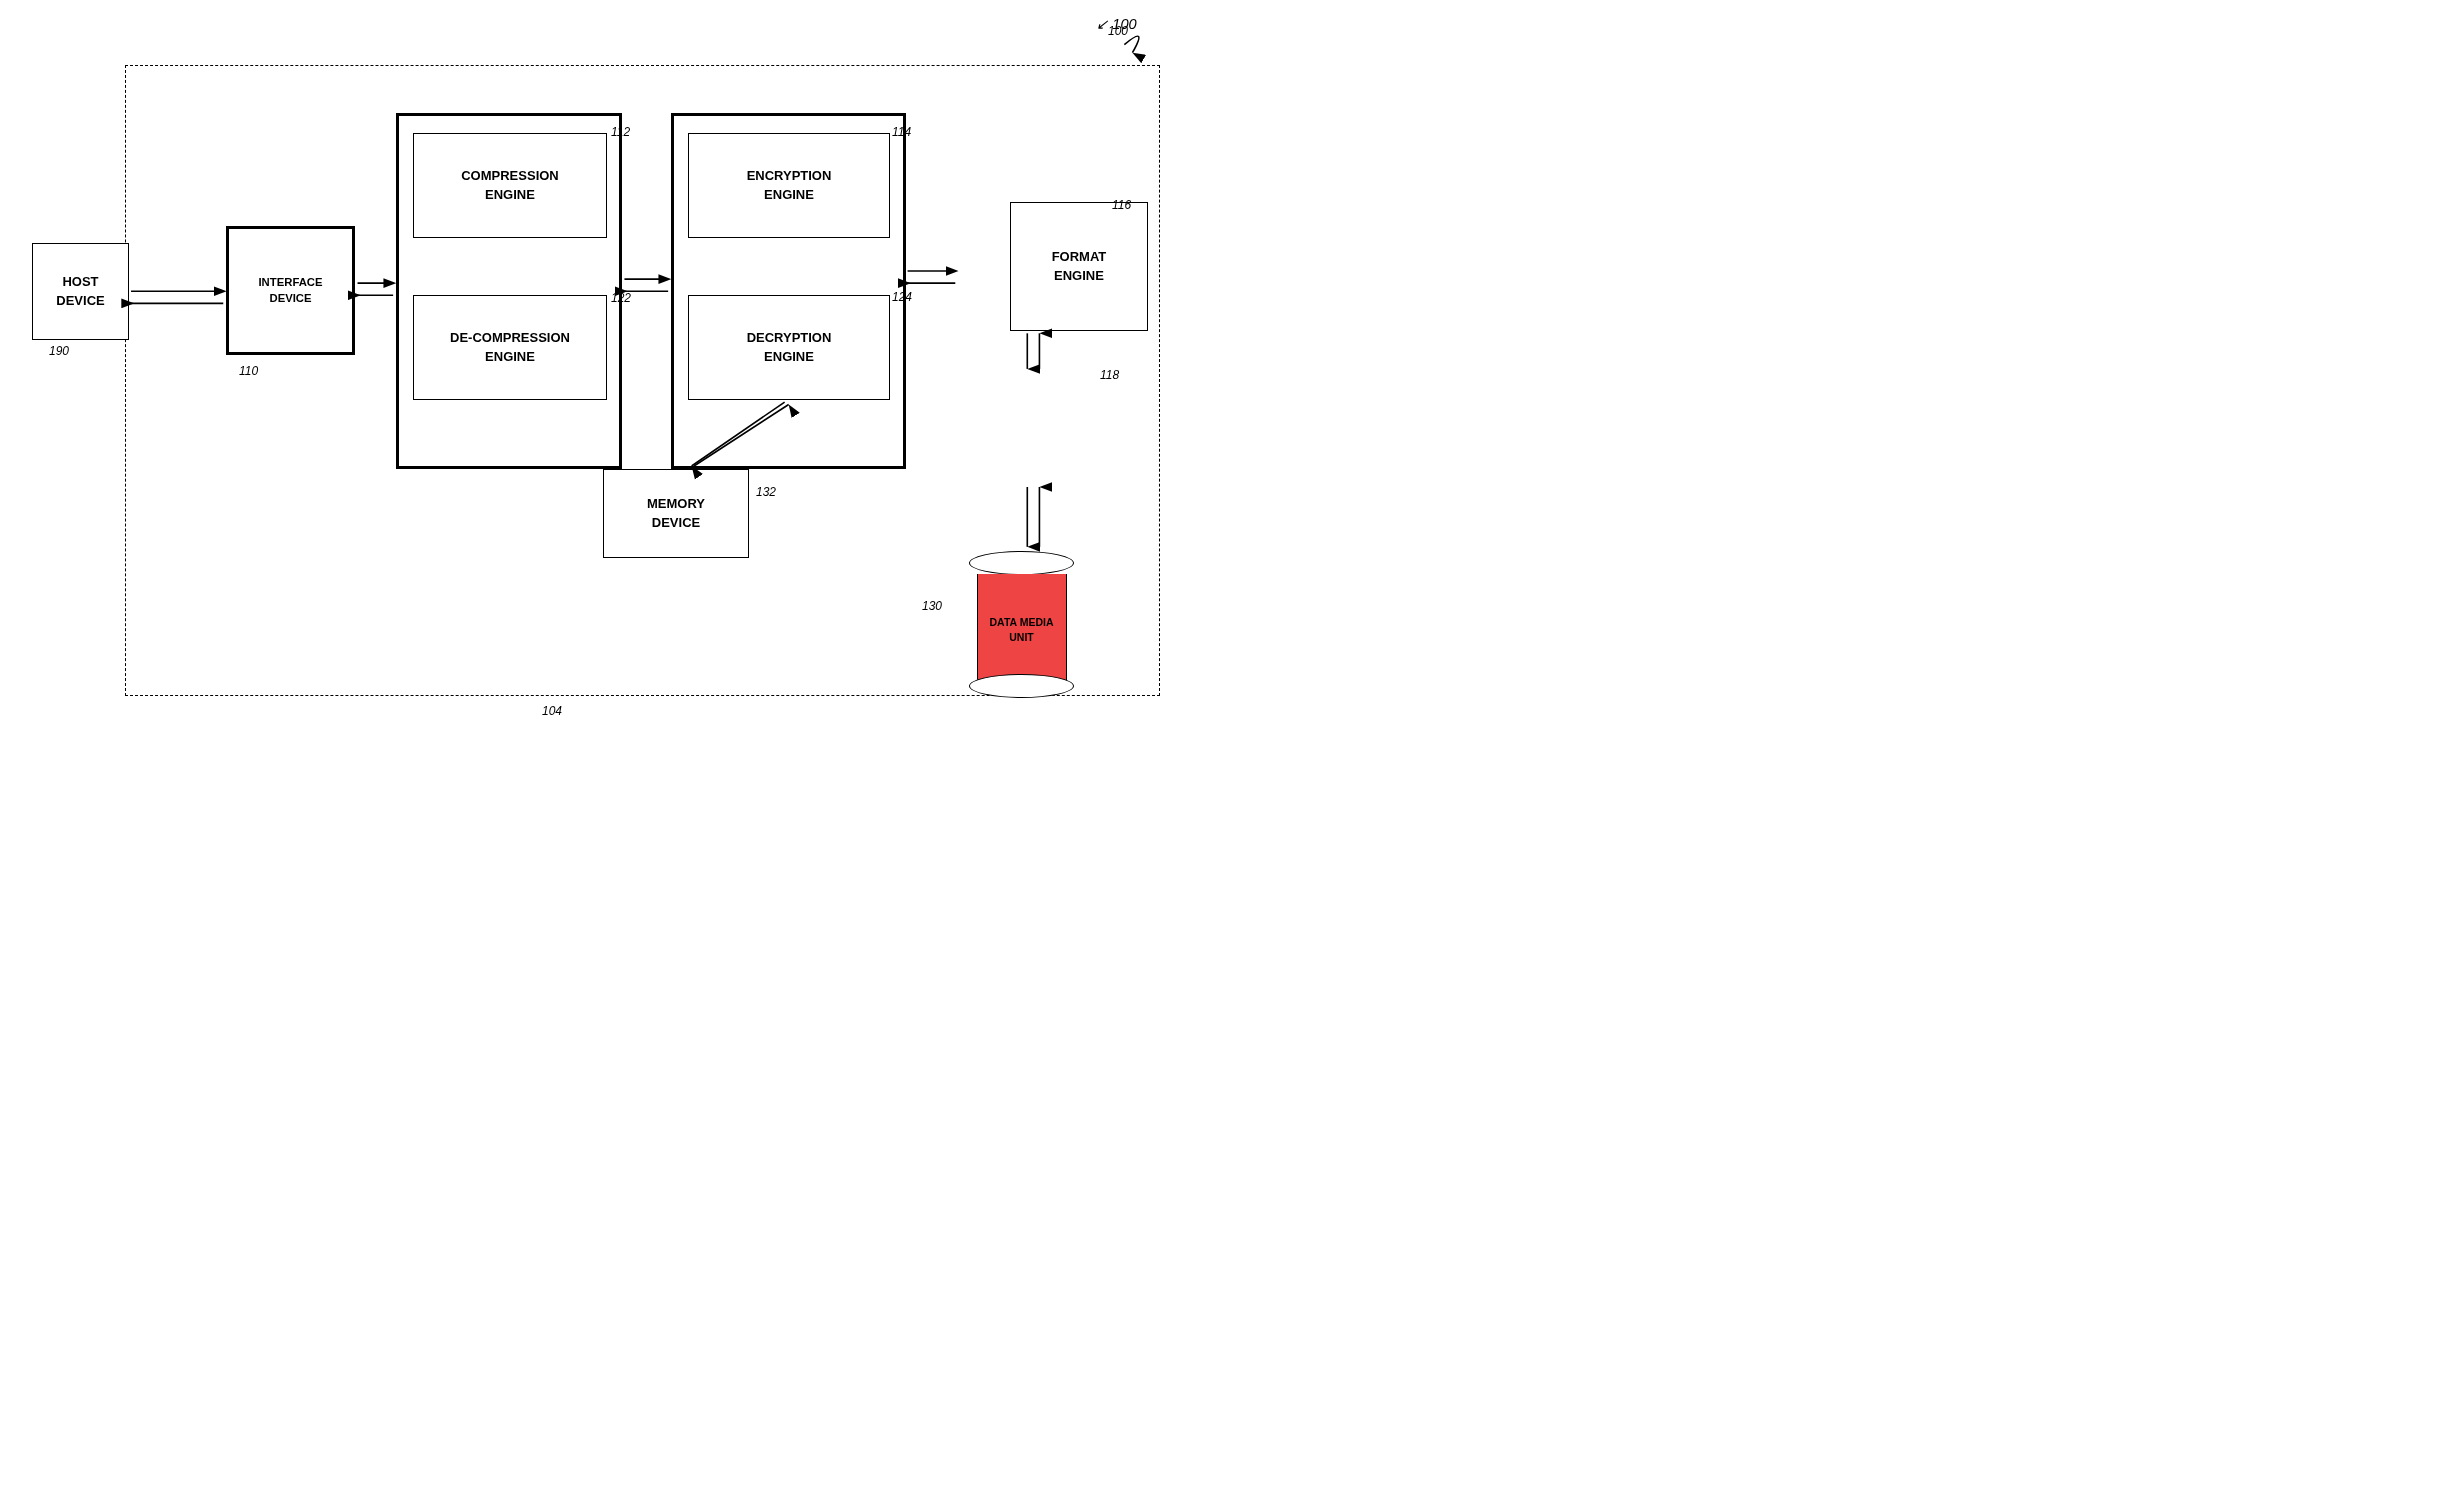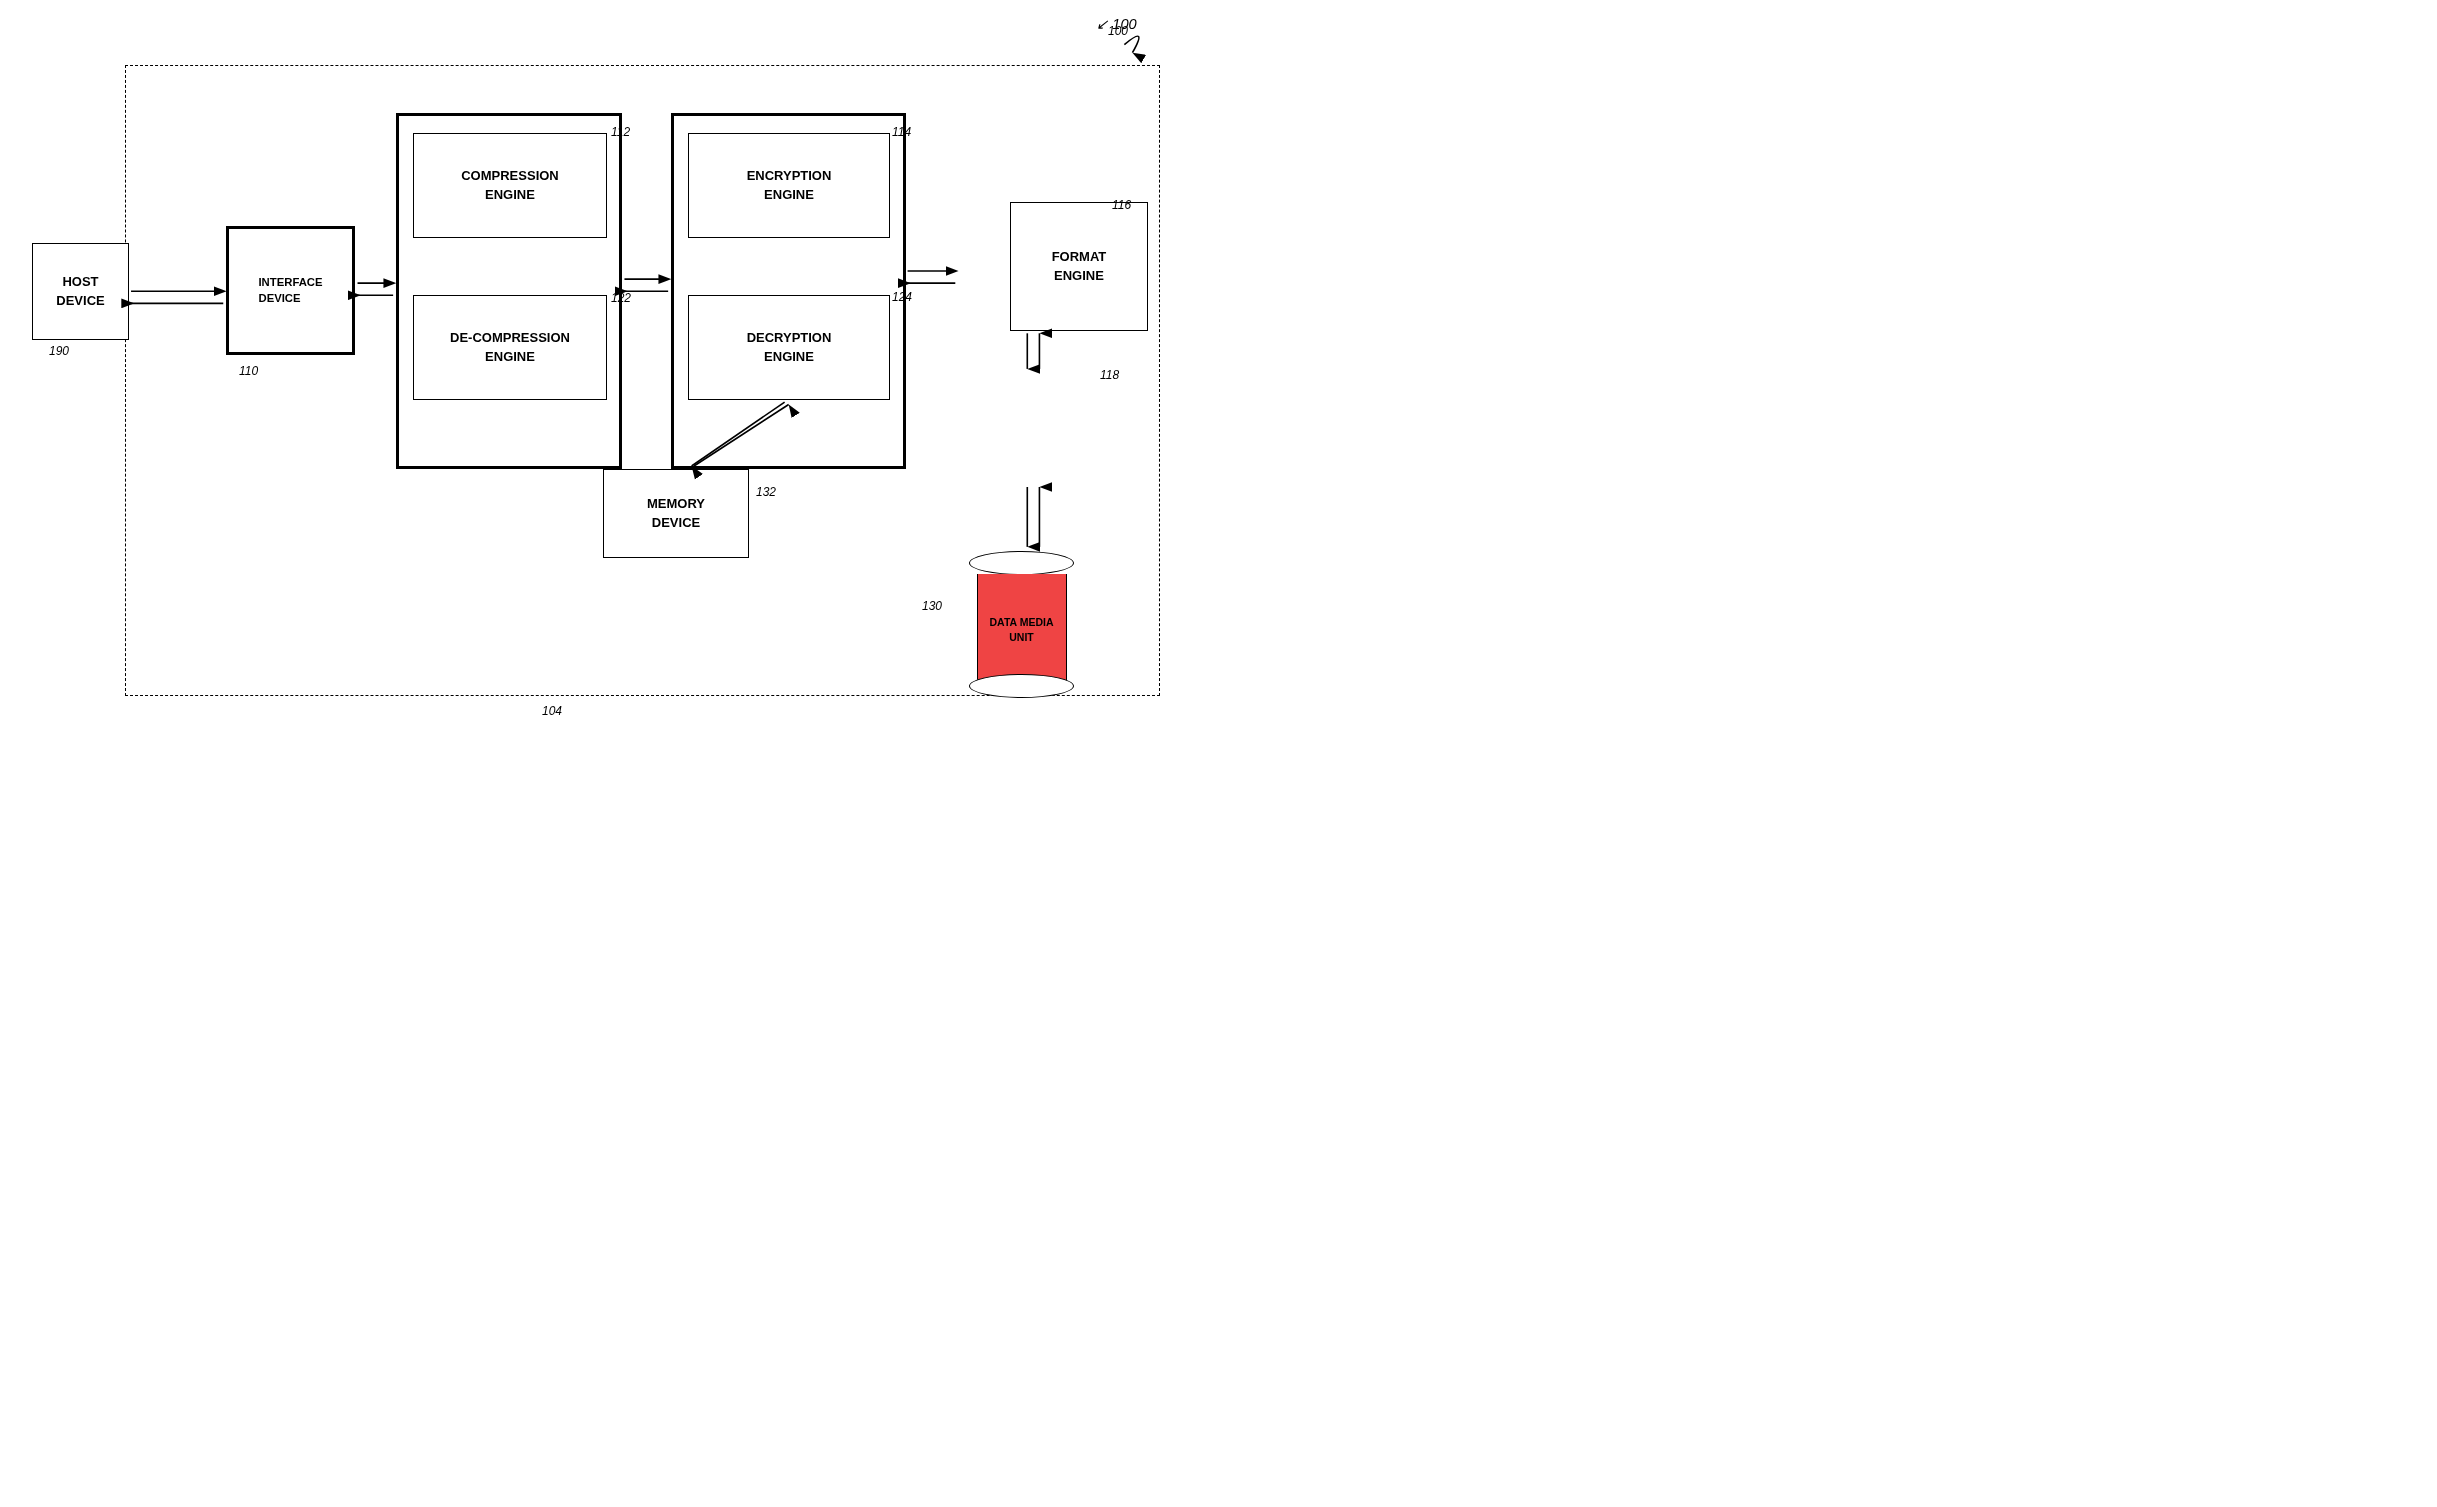--- a/index.html
+++ b/index.html
@@ -51,20 +51,21 @@
     }
 
     
     .block-thick {
       position: absolute;
       background: #fff;
       border: 3.2px solid #000;
       display: flex;
       align-items: center;
       justify-content: center;
+      text-align: center;
       font-size: 11.3px;
       font-weight: bold;
       line-height: 1.4;
     }
 
     
     .group-box {
       position: absolute;
       background: #fff;
       border: 3.2px solid #000;

